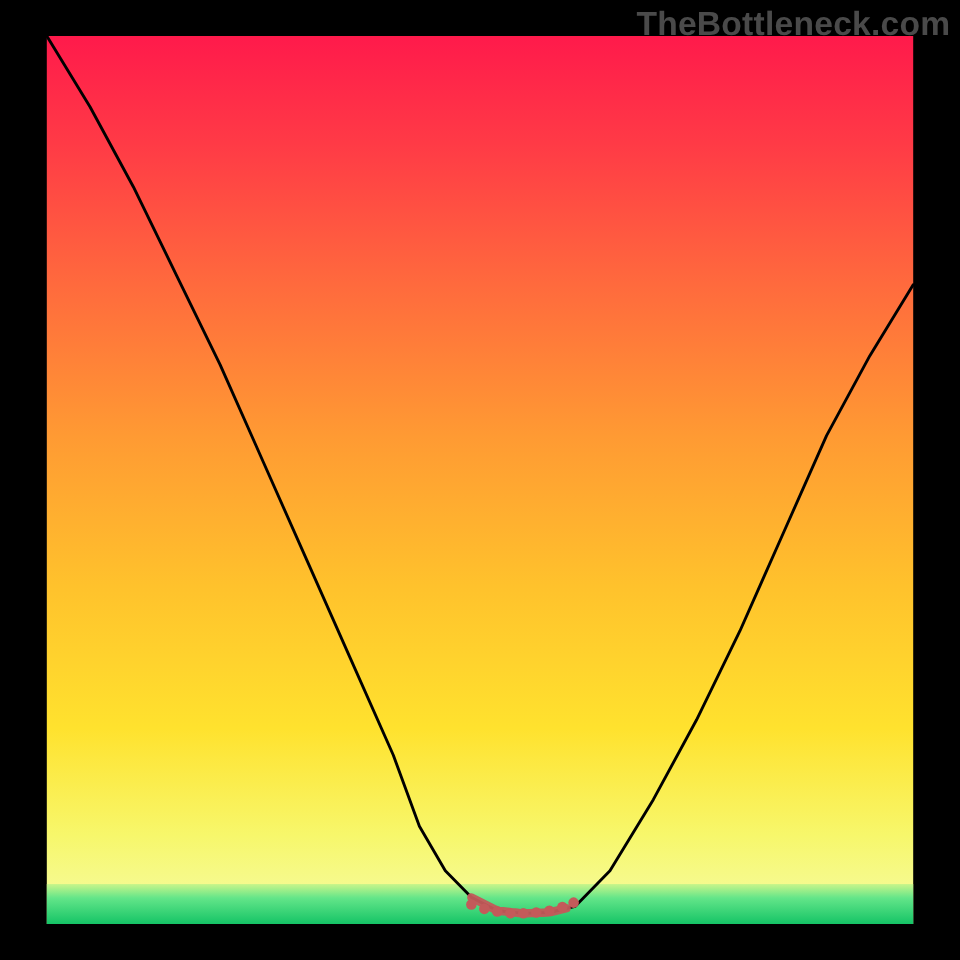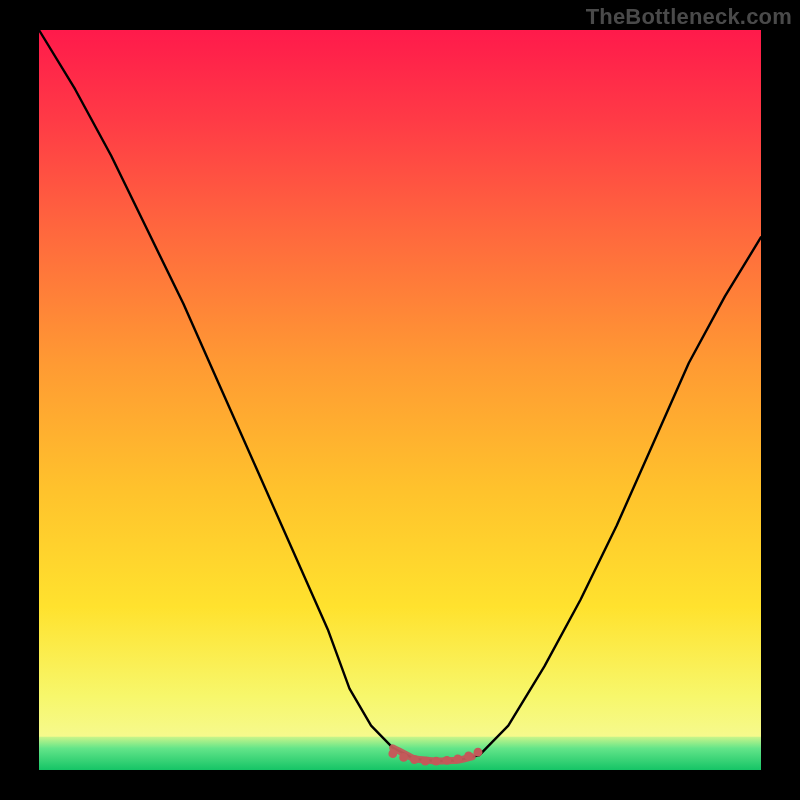--- a/index.html
+++ b/index.html
@@ -15,21 +15,21 @@
     position: relative;
     width: 800px;
     height: 800px;
     background: #000;
   }
   .watermark {
     position: absolute;
     top: 4px;
     right: 8px;
     color: #4a4a4a;
-    font-size: 22px;
+    font-size: 28px;
     font-weight: 600;
     letter-spacing: 0.2px;
     z-index: 5;
     user-select: none;
   }
   svg.plot {
     position: absolute;
     left: 0;
     top: 0;
     width: 800px;

